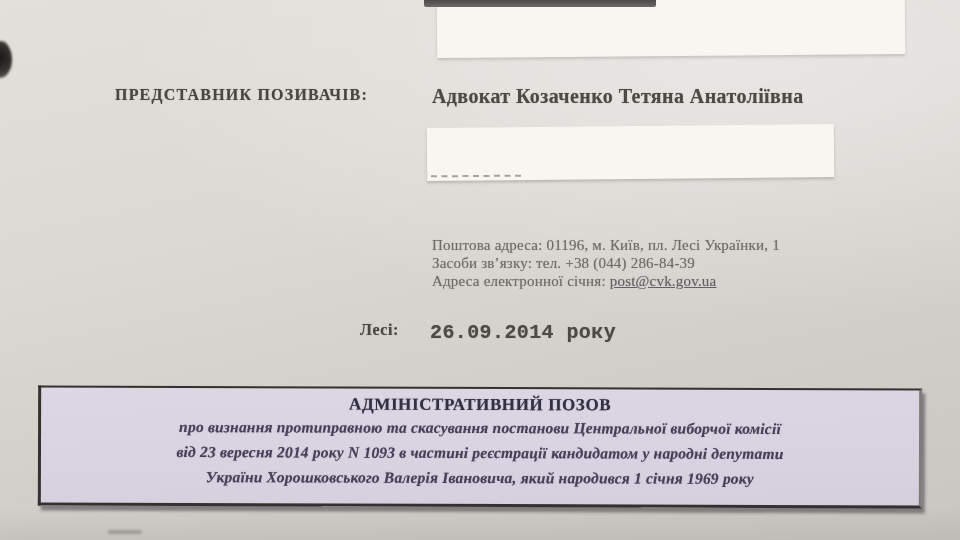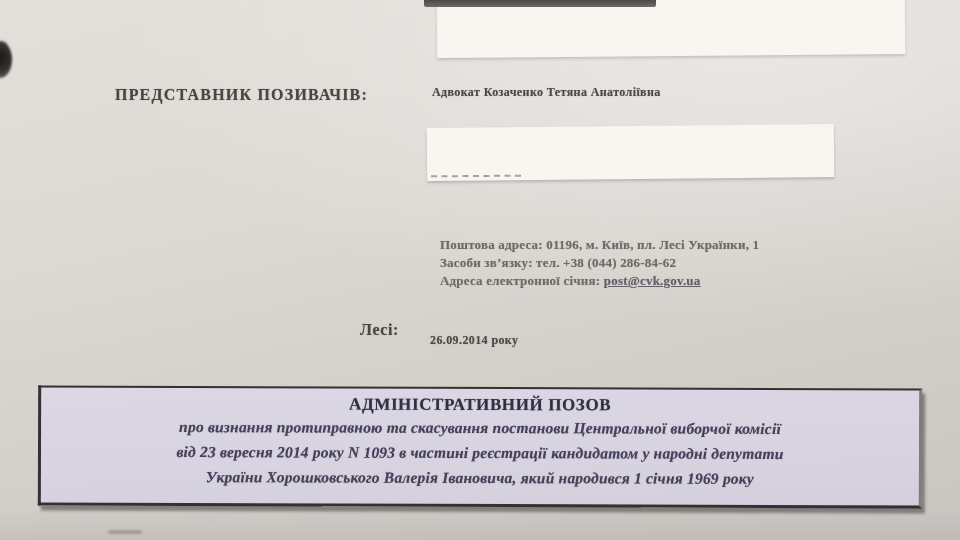--- a/index.html
+++ b/index.html
@@ -32,26 +32,26 @@
     background:radial-gradient(circle at 40% 45%, #161512 0%, #35332f 55%, #6e6b66 100%);
     filter:blur(1.2px);
   }
   
   .label{
     font-family:"Liberation Serif","DejaVu Serif",serif;
     font-weight:bold;color:#4a4642;font-size:16px;letter-spacing:1.2px;
     text-shadow:0 0 1px rgba(74,70,66,0.55);white-space:nowrap;
   }
   .value{
-    font-weight:bold;color:#4d4944;font-size:12px;letter-spacing:0.4px;
+    font-weight:bold;color:#4d4944;font-size:20px;letter-spacing:0.4px;
     text-shadow:0 0 1px rgba(74,70,66,0.5);white-space:nowrap;
   }
   .small{
-    font-size:13px;font-weight:bold;color:#6f6b66;letter-spacing:0.2px;
-    text-shadow:0 0 1px rgba(111,107,102,0.5);white-space:nowrap;margin-left:8px;
+    font-size:15px;font-weight:normal;color:#6f6b66;letter-spacing:0.2px;
+    text-shadow:0 0 1px rgba(111,107,102,0.5);white-space:nowrap;
   }
   .email{color:#625f68;text-decoration:underline;}
   .white-block-mid{
     left:427px;top:126px;width:407px;height:53px;
     background:#f8f6f1;transform:rotate(-0.55deg);
     box-shadow:0 2px 3px rgba(90,88,84,0.3);
   }
   .redact-remnant{
     left:431px;top:175px;width:90px;height:0;
     border-bottom:2px dashed #8b8781;opacity:0.75;transform:rotate(-0.4deg);
@@ -96,27 +96,27 @@
     <div class="abs hole-punch"></div>
 
     <div class="abs label" style="left:115px;top:86px;">ПРЕДСТАВНИК ПОЗИВАЧІВ:</div>
     <div class="abs value" style="left:432px;top:85px;">Адвокат Козаченко Тетяна Анатоліївна</div>
 
     <div class="abs white-block-mid"></div>
     <div class="abs redact-remnant"></div>
 
 
     <div class="abs small" style="left:432px;top:237px;">Поштова адреса: 01196, м. Київ, пл. Лесі Українки, 1</div>
-    <div class="abs small" style="left:432px;top:255px;">Засоби зв’язку: тел. +38 (044) 286-84-62</div>
+    <div class="abs small" style="left:432px;top:255px;">Засоби зв’язку: тел. +38 (044) 286-84-39</div>
     <div class="abs small" style="left:432px;top:273px;">
       <span>Адреса електронної січня: </span><span class="email">post@cvk.gov.ua</span>
     </div>
 
     <div class="abs label" style="left:360px;top:321px;letter-spacing:0.6px;">Лесі:</div>
-    <div class="abs value" style="left:430px;top:333px;">26.09.2014 року</div>
+    <div class="abs value" style="left:430px;top:321px;font-family:Liberation Mono, monospace;">26.09.2014 року</div>
 
     <div class="abs claim-box">
       <div class="claim-title">АДМІНІСТРАТИВНИЙ ПОЗОВ</div>
       <div class="claim-line">про визнання протиправною та скасування постанови Центральної виборчої комісії</div>
       <div class="claim-line">від 23 вересня 2014 року N 1093  в частині реєстрації кандидатом у народні депутати</div>
       <div class="claim-line">України Хорошковського Валерія Івановича, який народився 1 січня 1969 року</div>
     </div>
 
     <div class="abs paper-shade-bottom"></div>
     <div class="abs bottom-smudge"></div>

